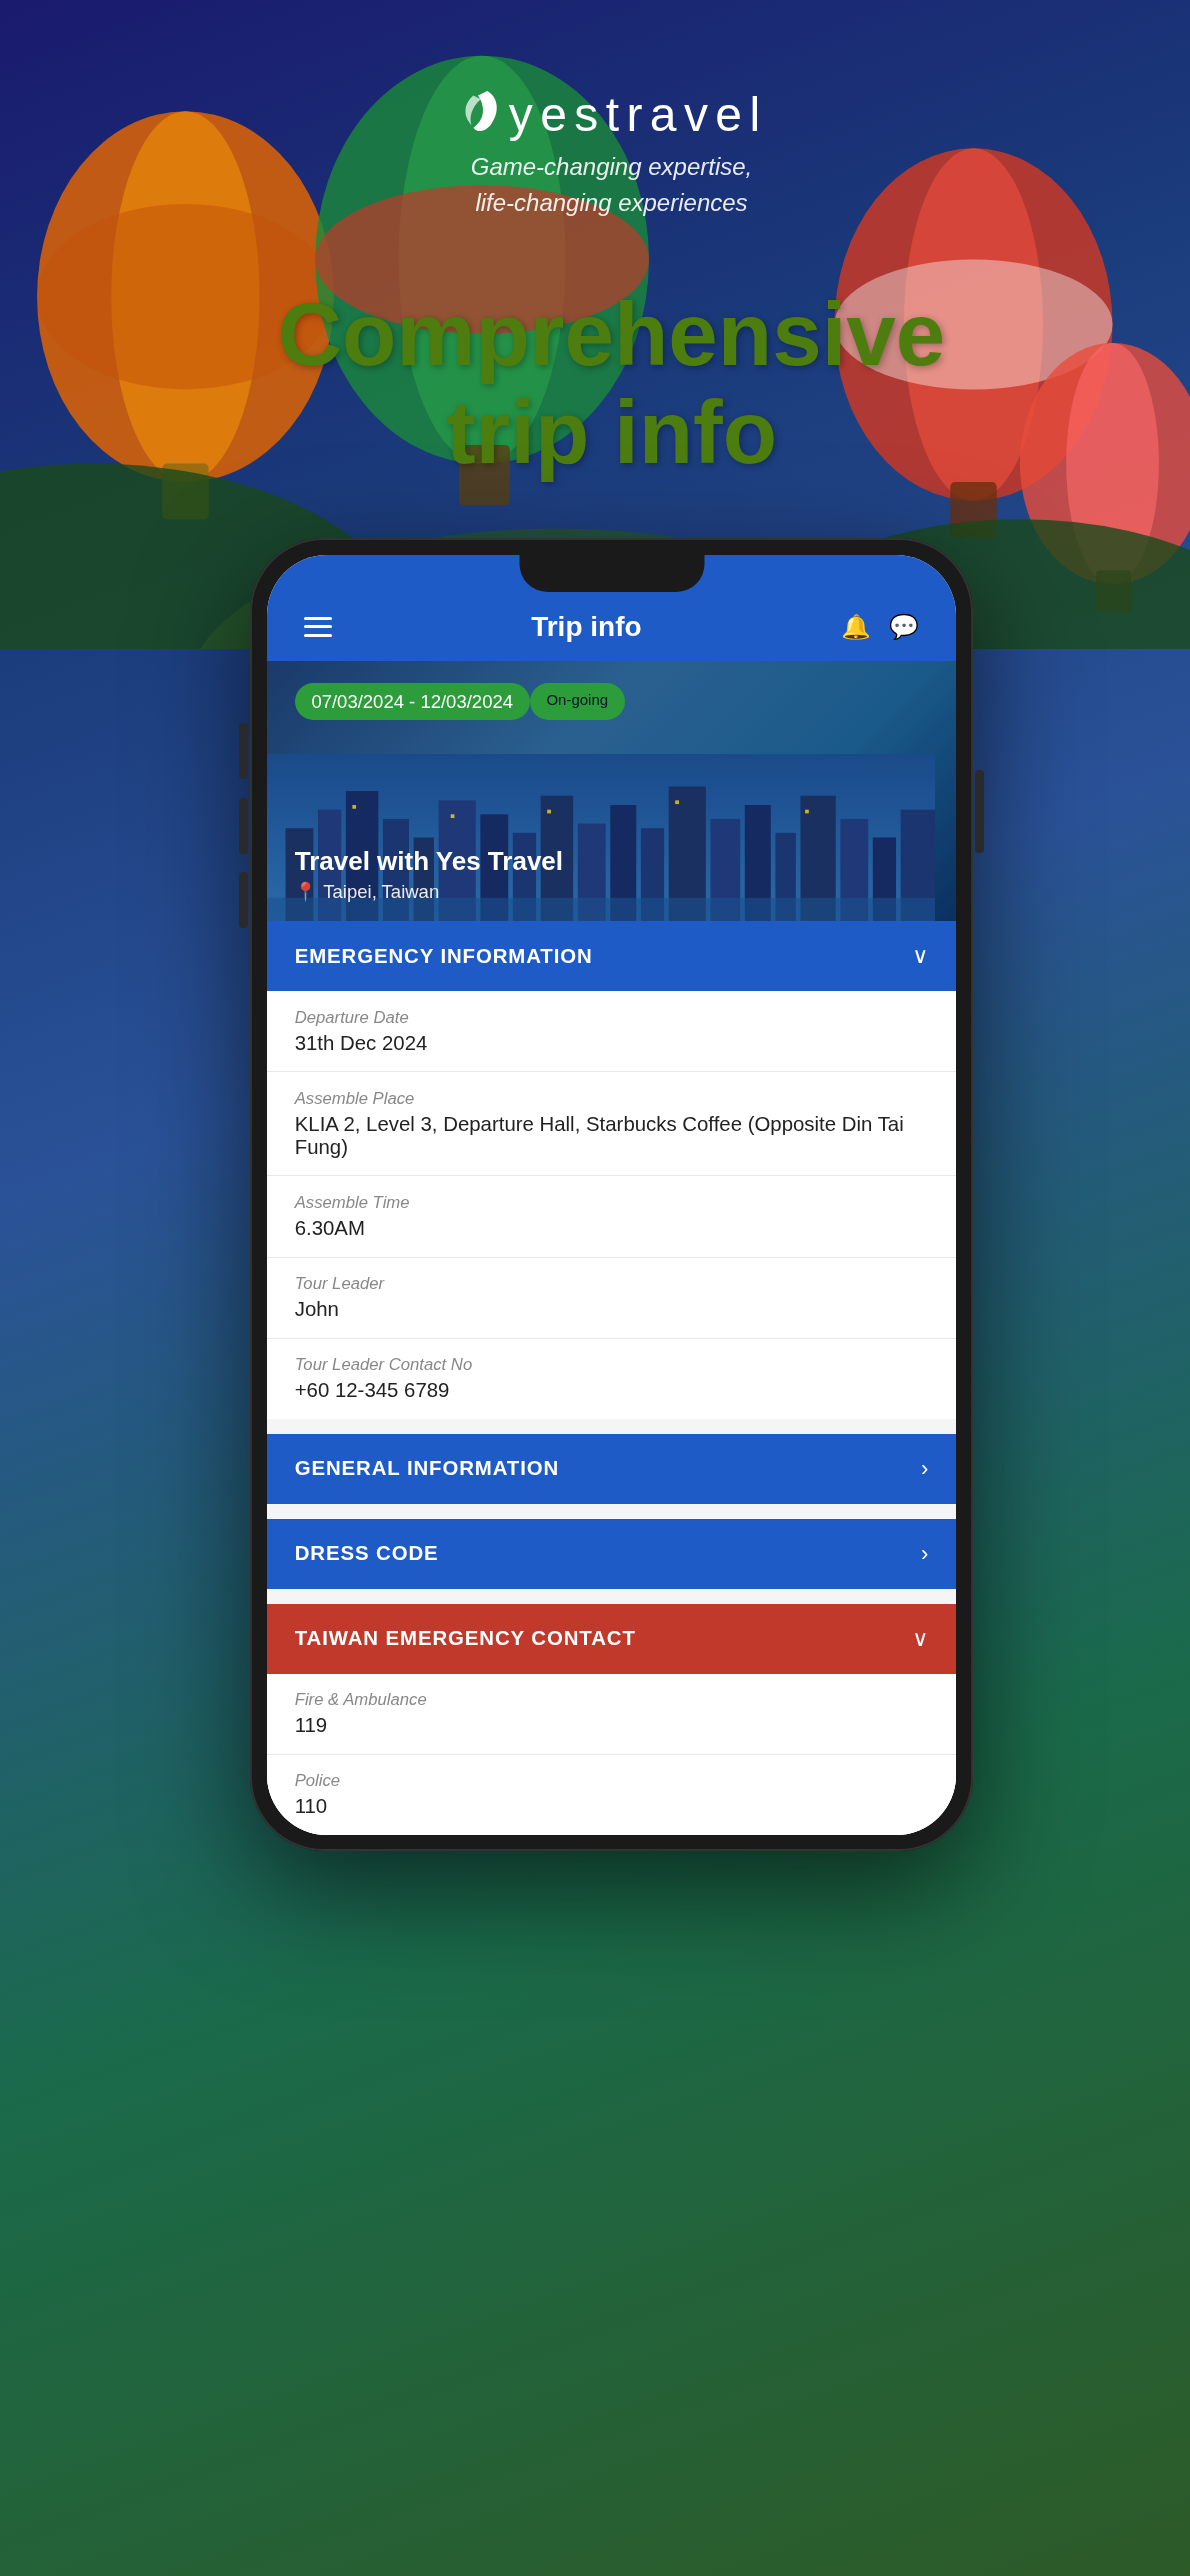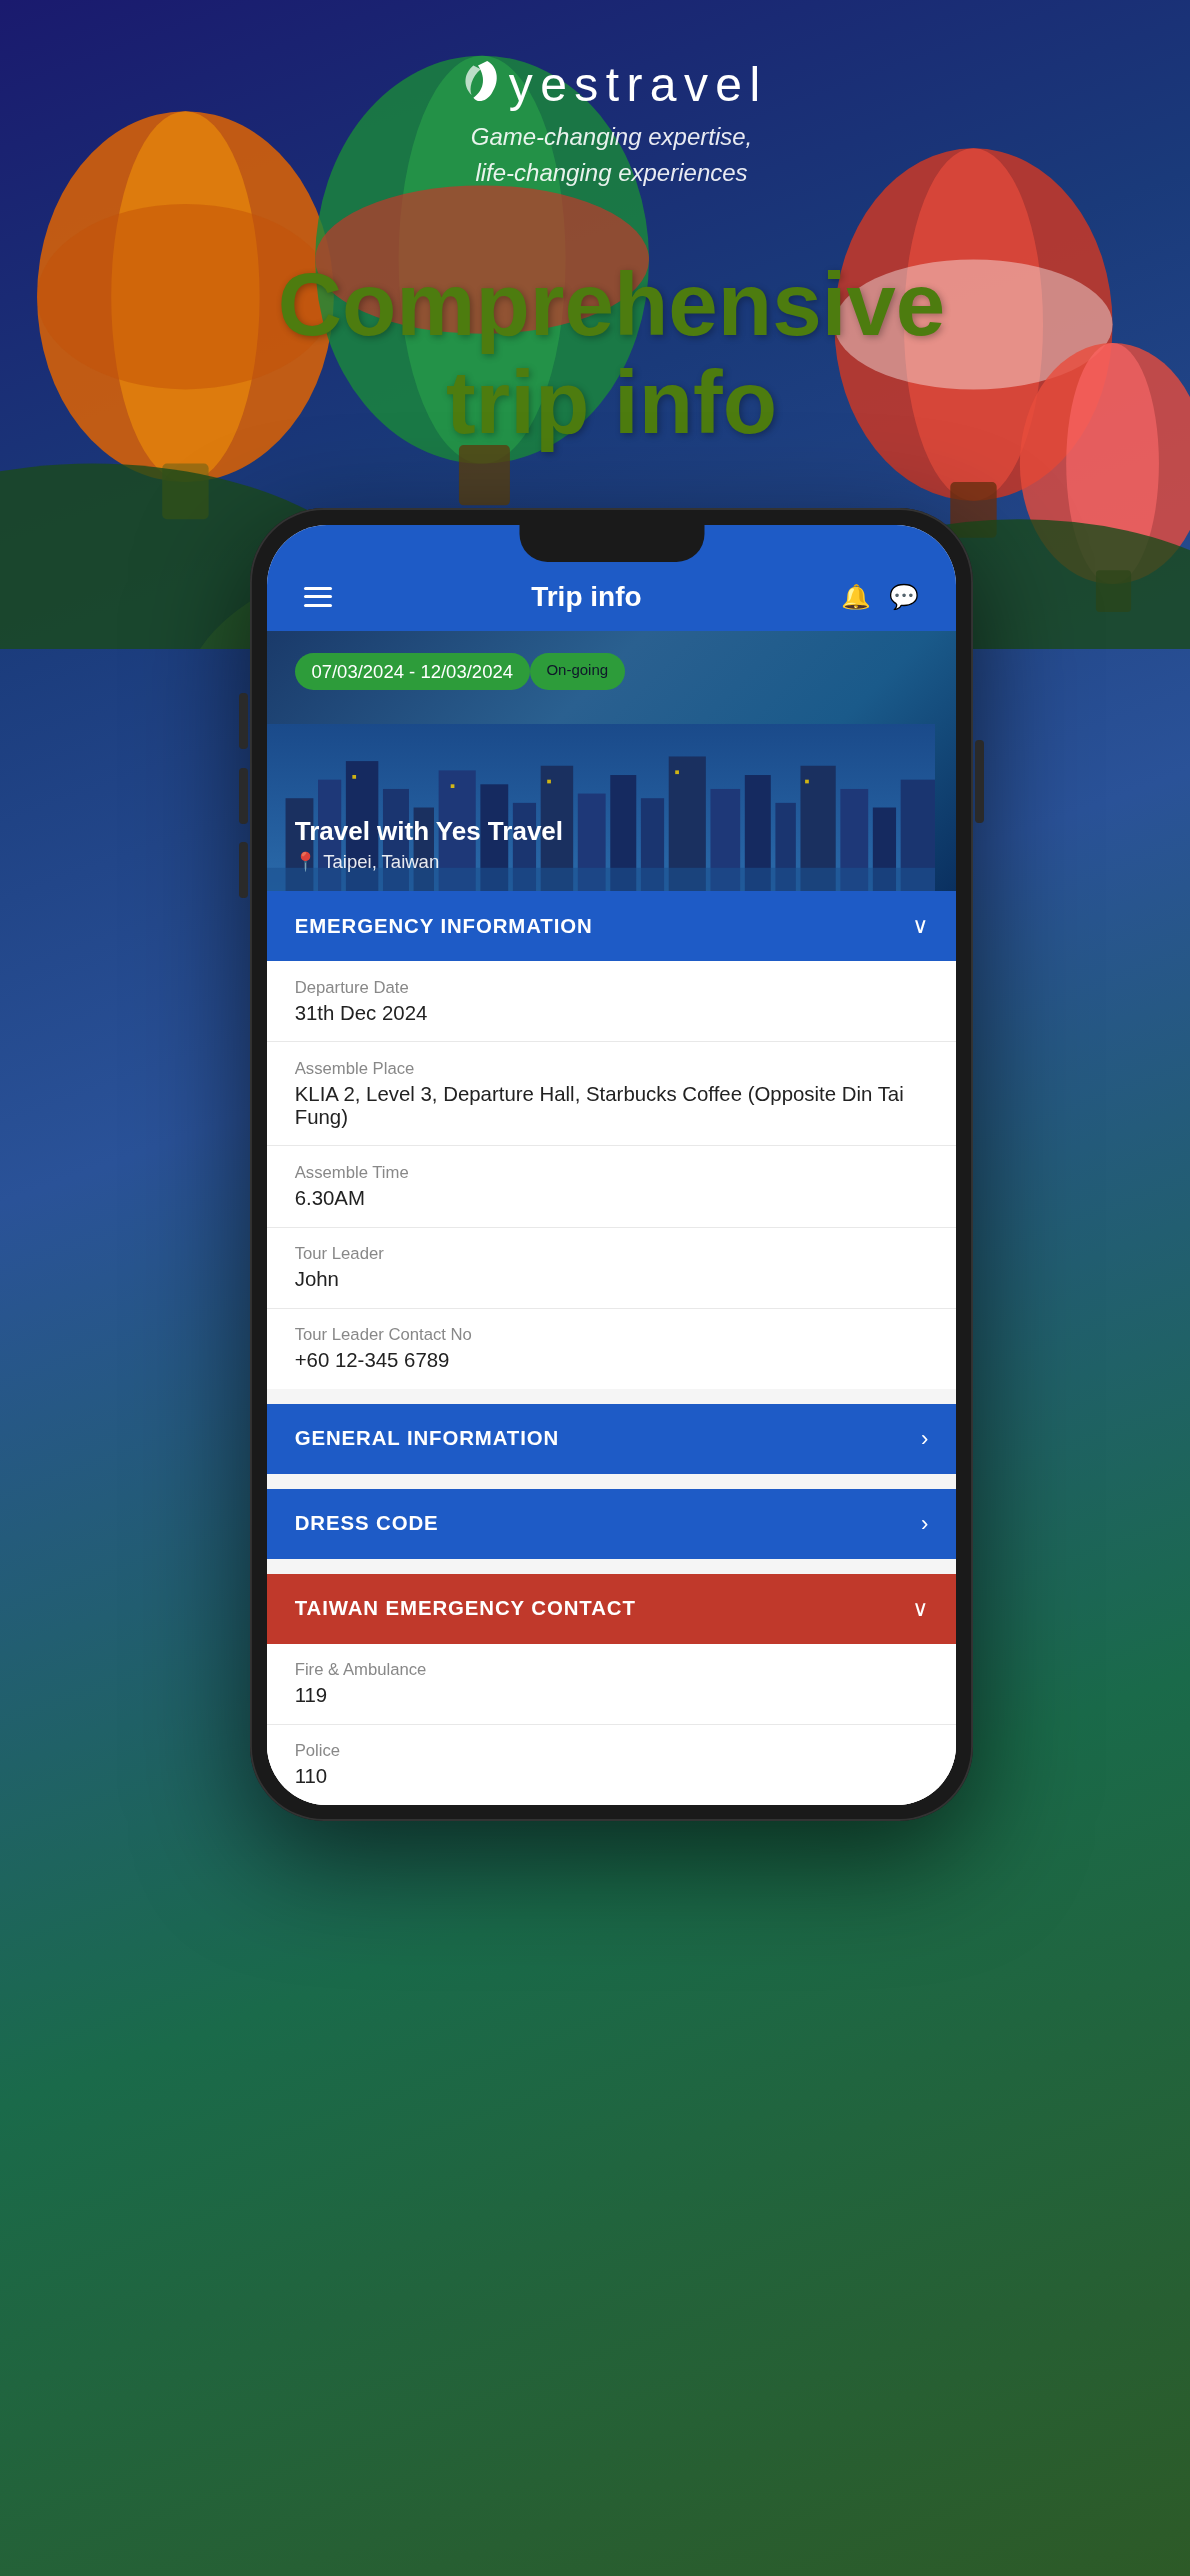--- a/index.html
+++ b/index.html
@@ -27,21 +27,21 @@
       z-index: 1;
       overflow: hidden;
     }
 
     .page-content {
       position: relative;
       z-index: 2;
       display: flex;
       flex-direction: column;
       align-items: center;
-      padding-top: 56px;
+      padding-top: 86px;
       margin-left: 32px;
     }
 
     
     .logo-area {
       display: flex;
       flex-direction: column;
       align-items: center;
       margin-bottom: 28px;
     }
@@ -276,20 +276,21 @@
     }
 
     .info-row:last-child {
       border-bottom: none;
     }
 
     .info-label {
       color: #888;
       font-size: 16.7px;
       margin-bottom: 3.7px;
+      font-style: italic;
     }
 
     .info-value {
       color: #222;
       font-size: 20.4px;
       font-weight: 500;
     }
 
     
     .collapsed-section {

